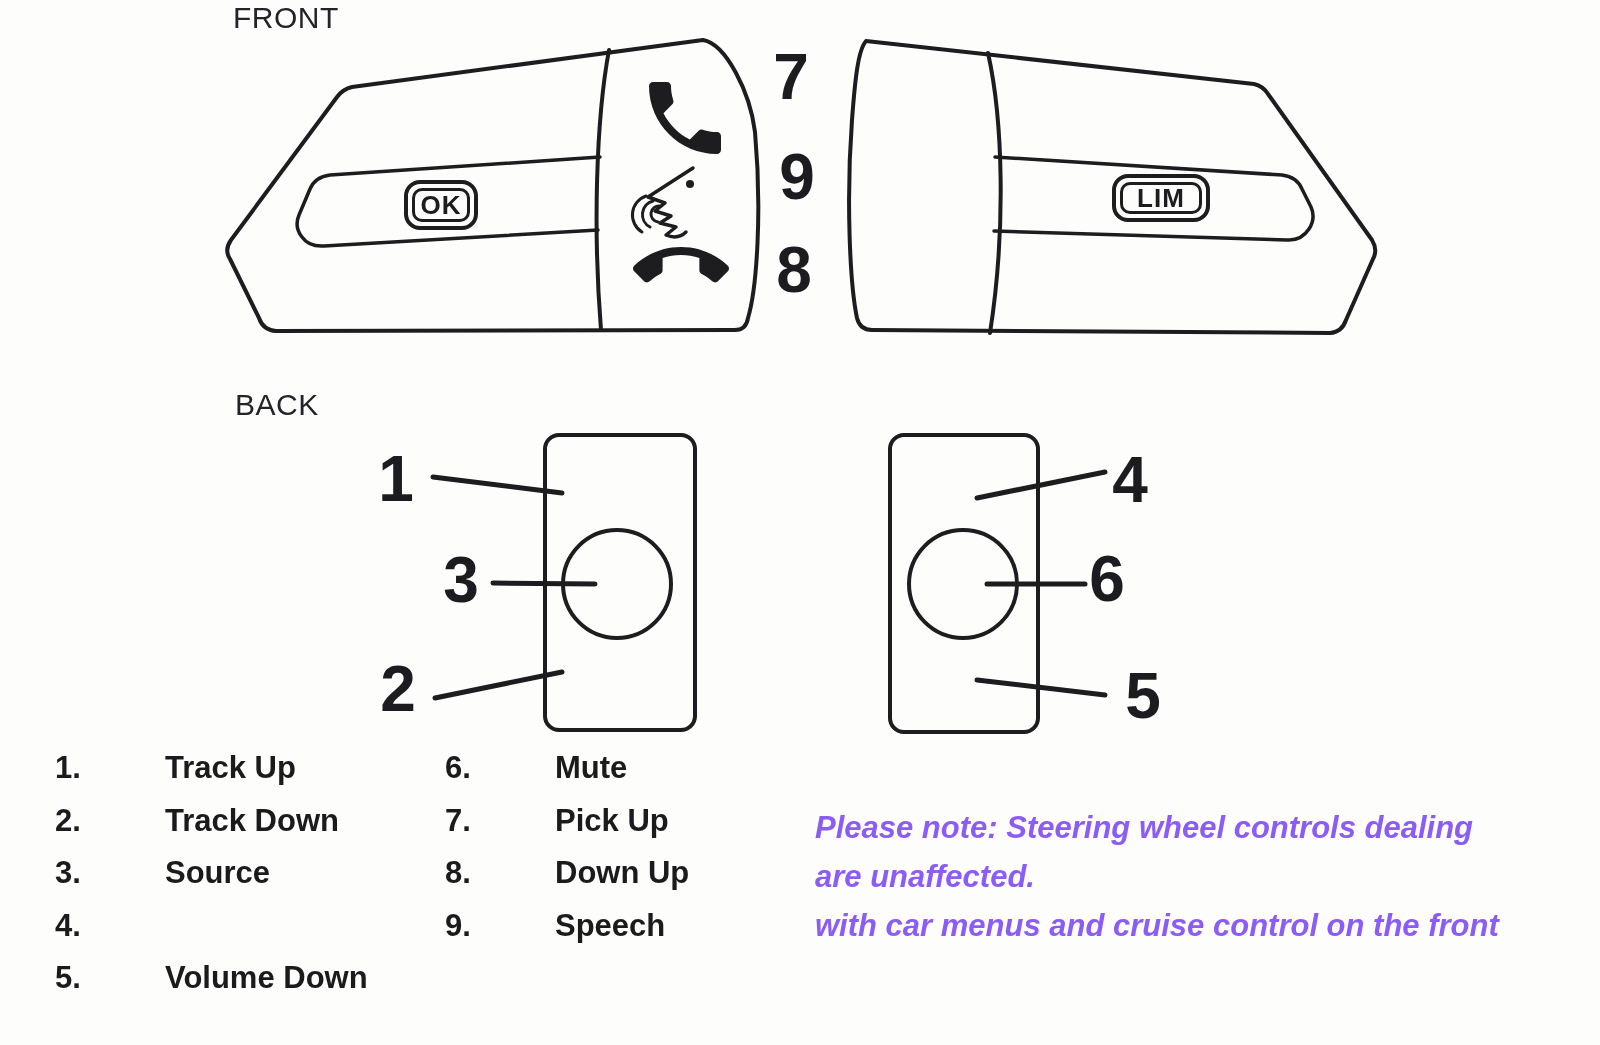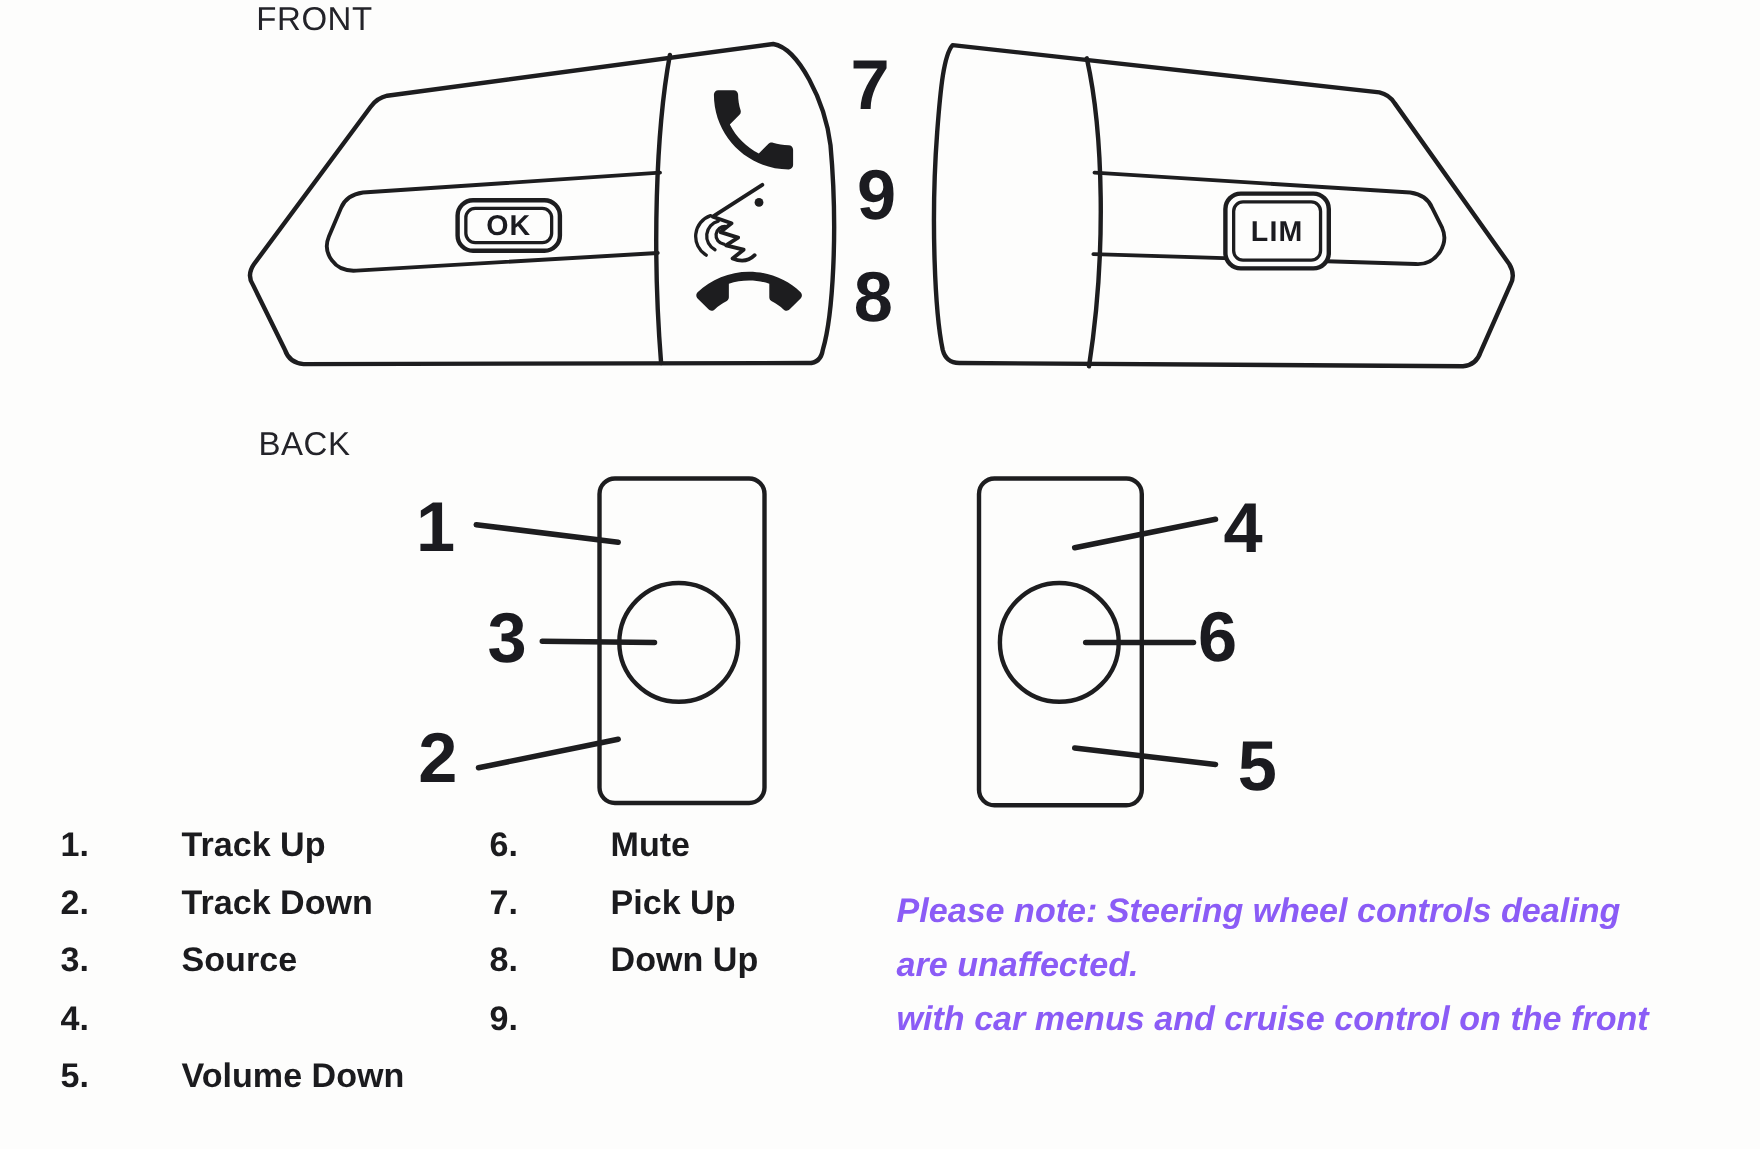--- a/index.html
+++ b/index.html
@@ -50,22 +50,22 @@
     border: 3px solid var(--ink);
     border-radius: 10px;
     display: flex;
     align-items: center;
     justify-content: center;
     font-size: 26px;
     font-weight: bold;
     letter-spacing: 1px;
     color: #1b1b20;
   }
-  .ok-btn  { left: 414px; top: 180px; width: 97px;  height: 50px; }
-  .lim-btn { left: 1112px; top: 174px; width: 98px; height: 72px; }
+  .ok-btn  { left: 404px; top: 180px; width: 74px;  height: 50px; }
+  .lim-btn { left: 1112px; top: 174px; width: 98px; height: 48px; }
   .legend-col {
     position: absolute;
     top: 742px;
     width: 360px;
   }
   .legend-col-1 { left: 55px; }
   .legend-col-2 { left: 445px; }
   .legend-row {
     height: 52.5px;
     display: flex;
@@ -186,20 +186,21 @@
     <div class="legend-row">
       <span class="legend-num">7.</span>
       <span class="legend-label">Pick Up</span>
     </div>
     <div class="legend-row">
       <span class="legend-num">8.</span>
       <span class="legend-label">Down Up</span>
     </div>
     <div class="legend-row">
       <span class="legend-num">9.</span>
+      <span class="legend-label">Speech</span>
     </div>
   </div>
 
   <div class="note-block">
     <div class="note-line">Please note: Steering wheel controls dealing</div>
     <div class="note-line">are unaffected.</div>
     <div class="note-line">with car menus and cruise control on the front</div>
   </div>
 
 </div>

